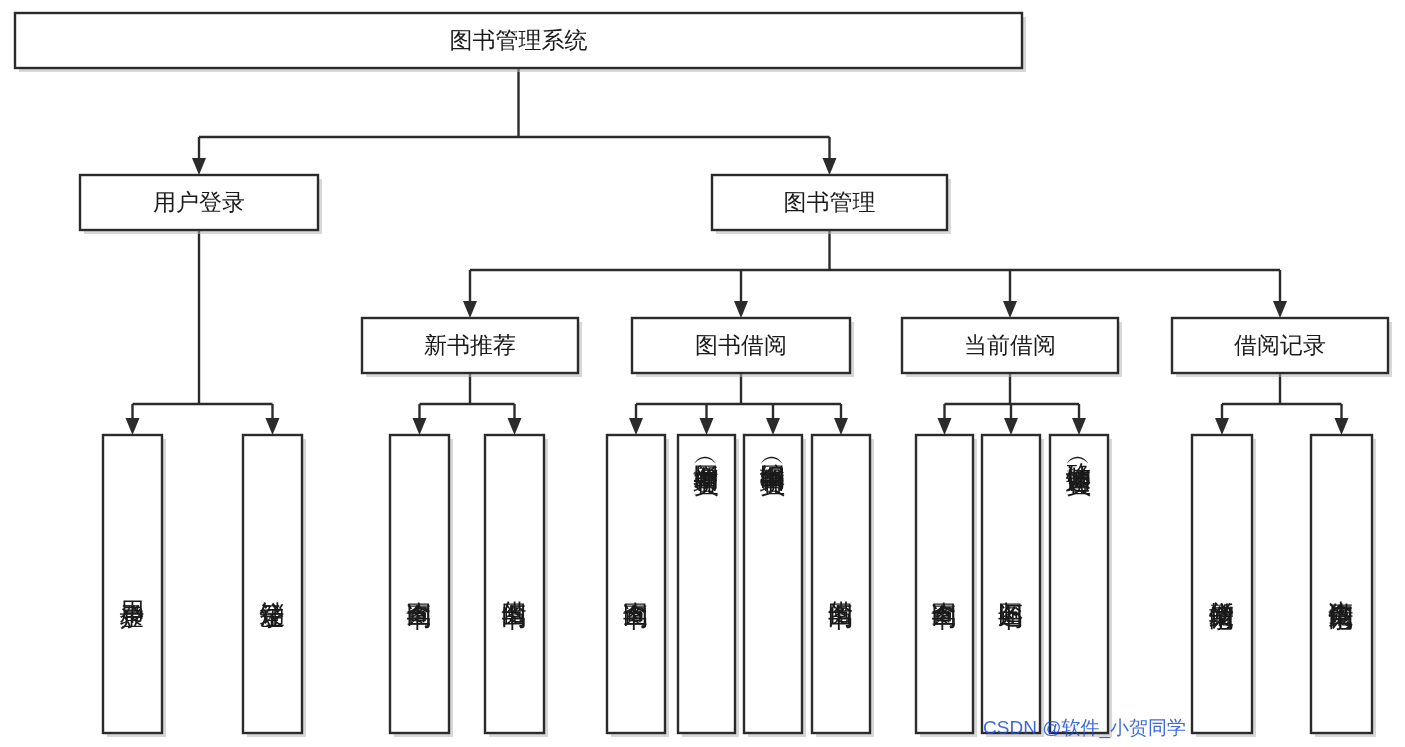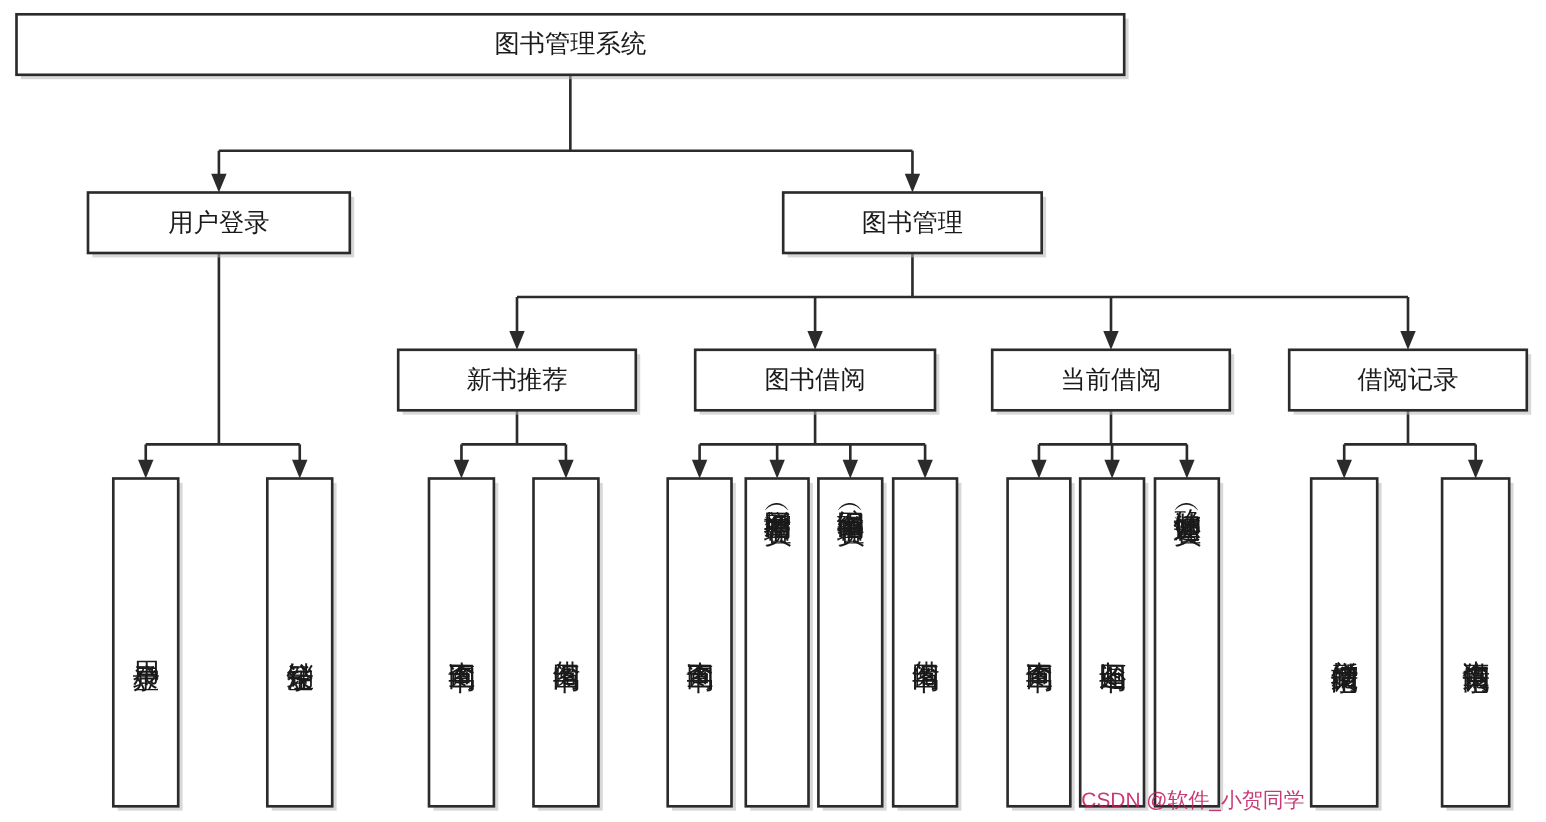--- a/index.html
+++ b/index.html
@@ -66,21 +66,21 @@
     justify-content: center;
     white-space: nowrap;
     pointer-events: none;
   }
   .watermark {
     position: absolute;
     right: 12px;
     bottom: 6px;
     font-family: "Liberation Sans", "DejaVu Sans", sans-serif;
     font-size: 19px;
-    color: #be185d;
+    color: #1d4ed8;
     opacity: 0.85;
     white-space: nowrap;
   }
 </style>
 </head>
 <body>
 
 <div id="diagram-root">
   <svg class="canvas" viewBox="0 0 1405 747">
     <g id="layer-connectors">

